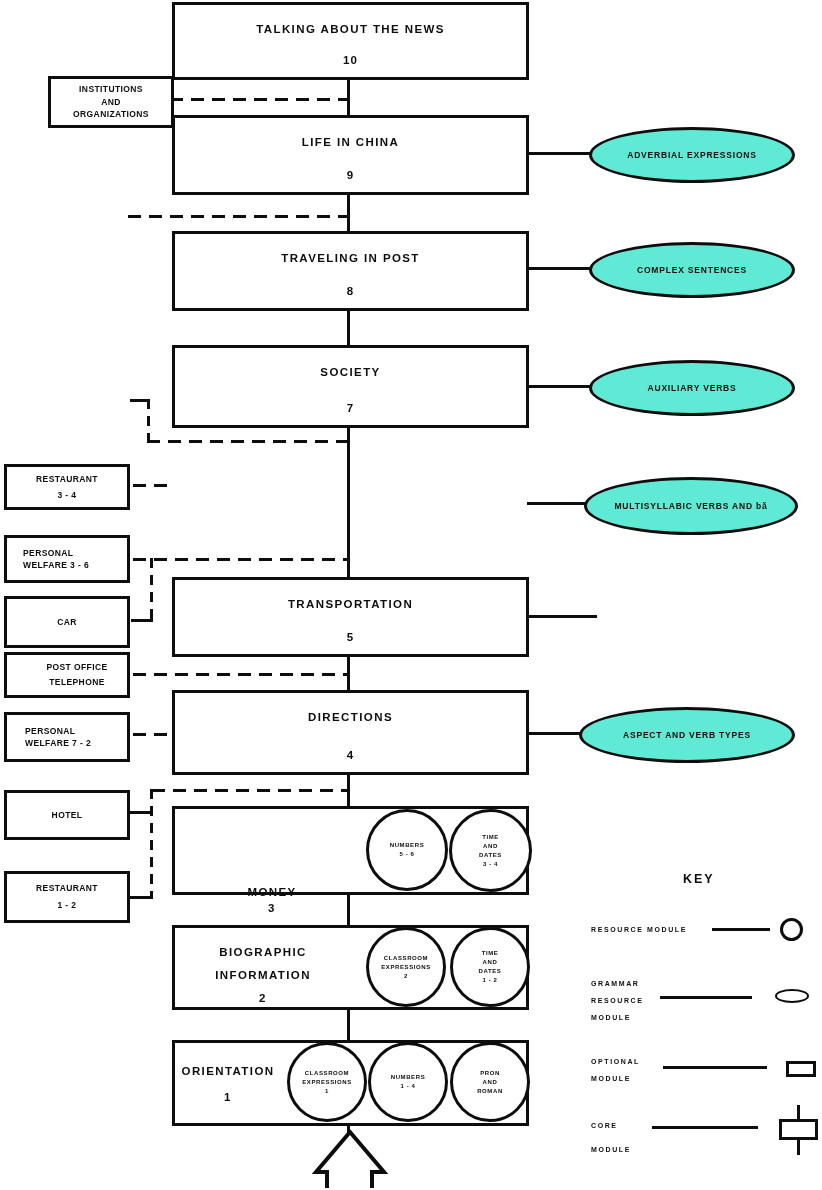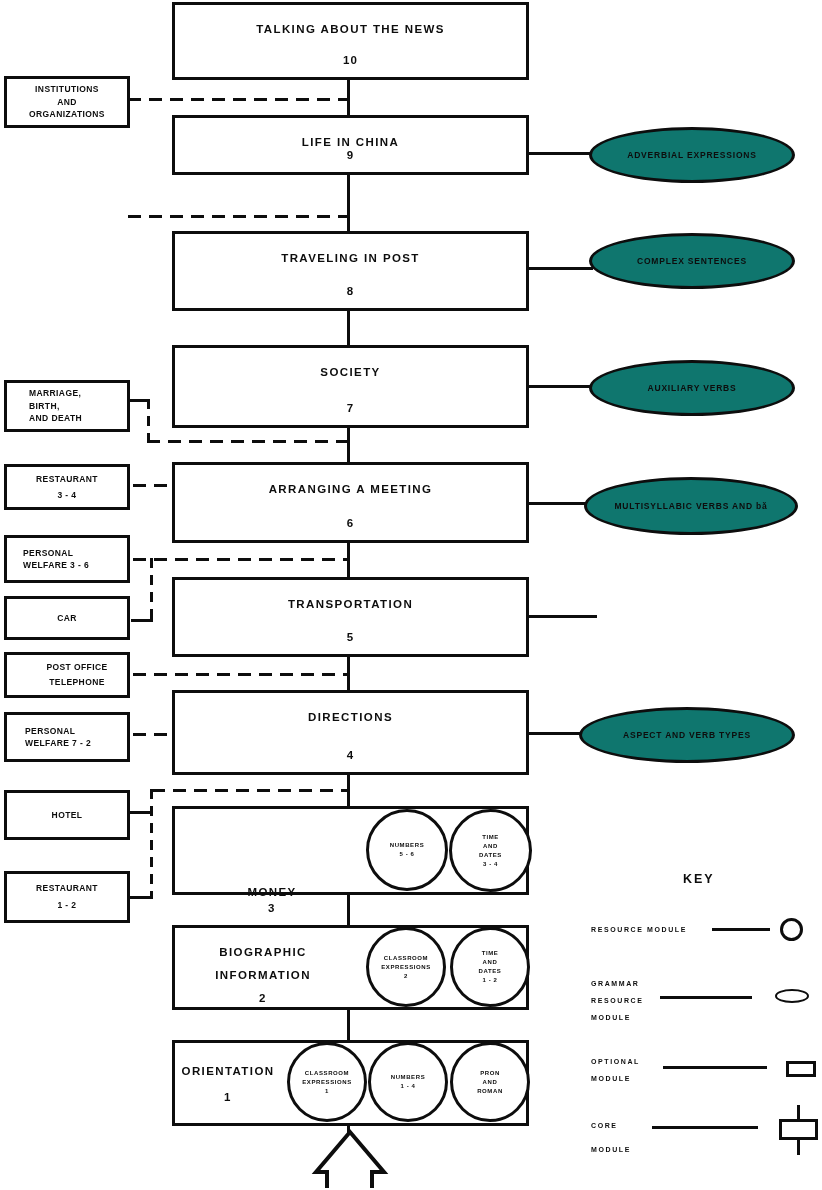--- a/index.html
+++ b/index.html
@@ -12,21 +12,21 @@
   .cbox{position:absolute;left:172px;width:357px;border:3px solid #0d0d0d;background:#fff;
         box-sizing:border-box;display:flex;flex-direction:column;align-items:center;
         justify-content:space-between;z-index:2;}
   .cbox-title{font-size:11.5px;letter-spacing:1.4px;margin-top:18px;text-align:center;}
   .cbox-num{font-size:11.5px;letter-spacing:1px;margin-bottom:11px;}
   .obox{position:absolute;left:4px;width:126px;border:3px solid #0d0d0d;background:#fff;
         box-sizing:border-box;display:flex;flex-direction:column;justify-content:center;
         align-items:center;z-index:2;font-size:8.5px;letter-spacing:0.4px;line-height:12.5px;
         text-align:center;}
   .obox.left-align{align-items:flex-start;text-align:left;}
-  .gell{position:absolute;border:3px solid #0d0d0d;border-radius:50%;background:#0f766e;
+  .gell{position:absolute;border:3px solid #0d0d0d;border-radius:50%;background:#5eead4;
         box-sizing:border-box;display:flex;align-items:center;justify-content:center;
         z-index:2;font-size:8.5px;letter-spacing:0.8px;text-align:center;padding:0 10px;}
   .rcircle{position:absolute;border:3px solid #0d0d0d;border-radius:50%;background:#fff;
         box-sizing:border-box;display:flex;flex-direction:column;align-items:center;
         justify-content:center;z-index:3;font-size:6px;letter-spacing:0.6px;
         line-height:9px;text-align:center;}
   .solid-h{position:absolute;height:3px;background:#0d0d0d;z-index:1;}
   .solid-v{position:absolute;width:3px;background:#0d0d0d;z-index:1;}
   .dash-h{position:absolute;height:3px;z-index:1;
         background:repeating-linear-gradient(90deg,#0d0d0d 0 13px,transparent 13px 21px);}
@@ -74,35 +74,31 @@
 
   <div class="dash-h" style="left:152px;top:789px;width:196px;"></div>
   <div class="dash-v" style="left:150px;top:789px;height:110px;"></div>
   <div class="solid-h" style="left:130px;top:811px;width:23px;"></div>
   <div class="solid-h" style="left:130px;top:896px;width:23px;"></div>
 
   <div class="cbox" style="top:2px;height:78px;">
     <div class="cbox-title">TALKING ABOUT THE NEWS</div>
     <div class="cbox-num">10</div>
   </div>
-  <div class="cbox" style="top:115px;height:60px;">
+  <div class="cbox" style="top:115px;height:80px;">
     <div class="cbox-title">LIFE IN CHINA</div>
     <div class="cbox-num">9</div>
   </div>
   <div class="cbox" style="top:231px;height:80px;">
     <div class="cbox-title">TRAVELING IN POST</div>
     <div class="cbox-num">8</div>
   </div>
   <div class="cbox" style="top:345px;height:83px;">
     <div class="cbox-title">SOCIETY</div>
     <div class="cbox-num">7</div>
-  </div>
-  <div class="cbox" style="top:462px;height:81px;">
-    <div class="cbox-title">ARRANGING A MEETING</div>
-    <div class="cbox-num">6</div>
   </div>
   <div class="cbox" style="top:577px;height:80px;">
     <div class="cbox-title">TRANSPORTATION</div>
     <div class="cbox-num">5</div>
   </div>
   <div class="cbox" style="top:690px;height:85px;">
     <div class="cbox-title">DIRECTIONS</div>
     <div class="cbox-num">4</div>
   </div>
 
@@ -153,39 +149,34 @@
   <div class="rcircle" style="left:368px;top:1042px;width:80px;height:80px;">
     <div>NUMBERS</div>
     <div>1 - 4</div>
   </div>
   <div class="rcircle" style="left:450px;top:1042px;width:80px;height:80px;">
     <div>PRON</div>
     <div>AND</div>
     <div>ROMAN</div>
   </div>
 
-  <div class="obox" style="top:76px;height:52px;">
+  <div class="obox" style="top:76px;height:52px;margin-left:44px;">
     <div>INSTITUTIONS</div>
     <div>AND</div>
     <div>ORGANIZATIONS</div>
-  </div>
-  <div class="obox left-align" style="top:380px;height:52px;padding-left:22px;">
-    <div>MARRIAGE,</div>
-    <div>BIRTH,</div>
-    <div>AND DEATH</div>
   </div>
   <div class="obox" style="top:464px;height:46px;line-height:16px;">
     <div>RESTAURANT</div>
     <div>3 - 4</div>
   </div>
   <div class="obox left-align" style="top:535px;height:48px;padding-left:16px;">
     <div>PERSONAL</div>
     <div>WELFARE  3 - 6</div>
   </div>
-  <div class="obox" style="top:596px;height:44px;text-align:right;">
+  <div class="obox" style="top:596px;height:52px;text-align:right;">
     <div>CAR</div>
   </div>
   <div class="obox" style="top:652px;height:46px;line-height:15px;padding-left:20px;">
     <div>POST OFFICE</div>
     <div>TELEPHONE</div>
   </div>
   <div class="obox left-align" style="top:712px;height:50px;padding-left:18px;">
     <div>PERSONAL</div>
     <div>WELFARE  7 - 2</div>
   </div>
@@ -193,21 +184,21 @@
     <div>HOTEL</div>
   </div>
   <div class="obox" style="top:871px;height:52px;line-height:17px;">
     <div>RESTAURANT</div>
     <div>1 - 2</div>
   </div>
 
   <div class="gell" style="left:589px;top:127px;width:206px;height:56px;">
     <span>ADVERBIAL EXPRESSIONS</span>
   </div>
-  <div class="gell" style="left:589px;top:233px;width:206px;height:56px;">
+  <div class="gell" style="left:589px;top:242px;width:206px;height:56px;">
     <span>COMPLEX SENTENCES</span>
   </div>
   <div class="gell" style="left:589px;top:360px;width:206px;height:56px;">
     <span>AUXILIARY VERBS</span>
   </div>
   <div class="gell" style="left:584px;top:477px;width:214px;height:58px;padding:0 4px;">
     <span>MULTISYLLABIC VERBS AND bǎ</span>
   </div>
   <div class="gell" style="left:579px;top:707px;width:216px;height:56px;">
     <span>ASPECT AND VERB TYPES</span>

